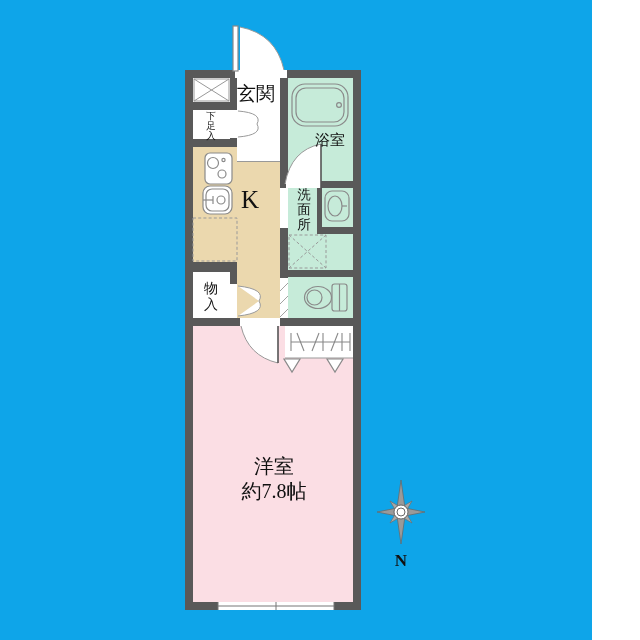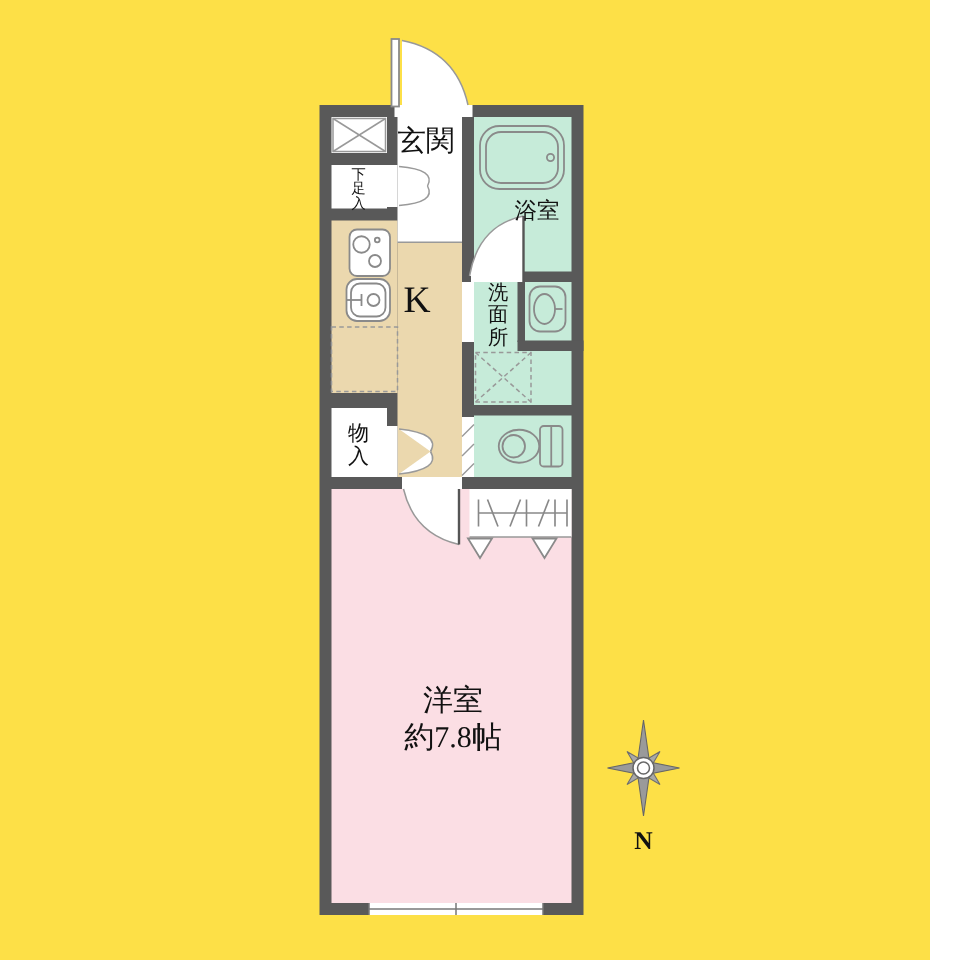--- a/index.html
+++ b/index.html
@@ -1,17 +1,17 @@
 <!DOCTYPE html>
 <html><head>
 <meta charset="utf-8">
 <style>
   html,body{margin:0;padding:0;background:#ffffff;}
-  .stage{position:relative;width:592px;height:640px;background:#fde047;overflow:hidden;
-         font-family:"Liberation Serif","DejaVu Serif",serif;padding-left:28px;}
+  .stage{position:relative;width:592px;height:640px;background:#0ea5e9;overflow:hidden;
+         font-family:"Liberation Serif","DejaVu Serif",serif;}
   svg text{fill:#111;font-family:"Liberation Serif","DejaVu Serif",serif;}
   .fixture{stroke:#8a8a8a;fill:none;stroke-width:1.2;}
   .fixture-fill{stroke:#8a8a8a;fill:#ffffff;stroke-width:1.2;}
   .thin{stroke:#999;stroke-width:1;fill:none;}
   .leaf{stroke:#555;stroke-width:1.6;fill:none;}
   .arc{stroke:#9a9a9a;stroke-width:1;fill:#ffffff;}
   .dash{stroke:#999;stroke-width:1;fill:none;stroke-dasharray:3 2.2;}
 </style>
 </head>
 <body>

